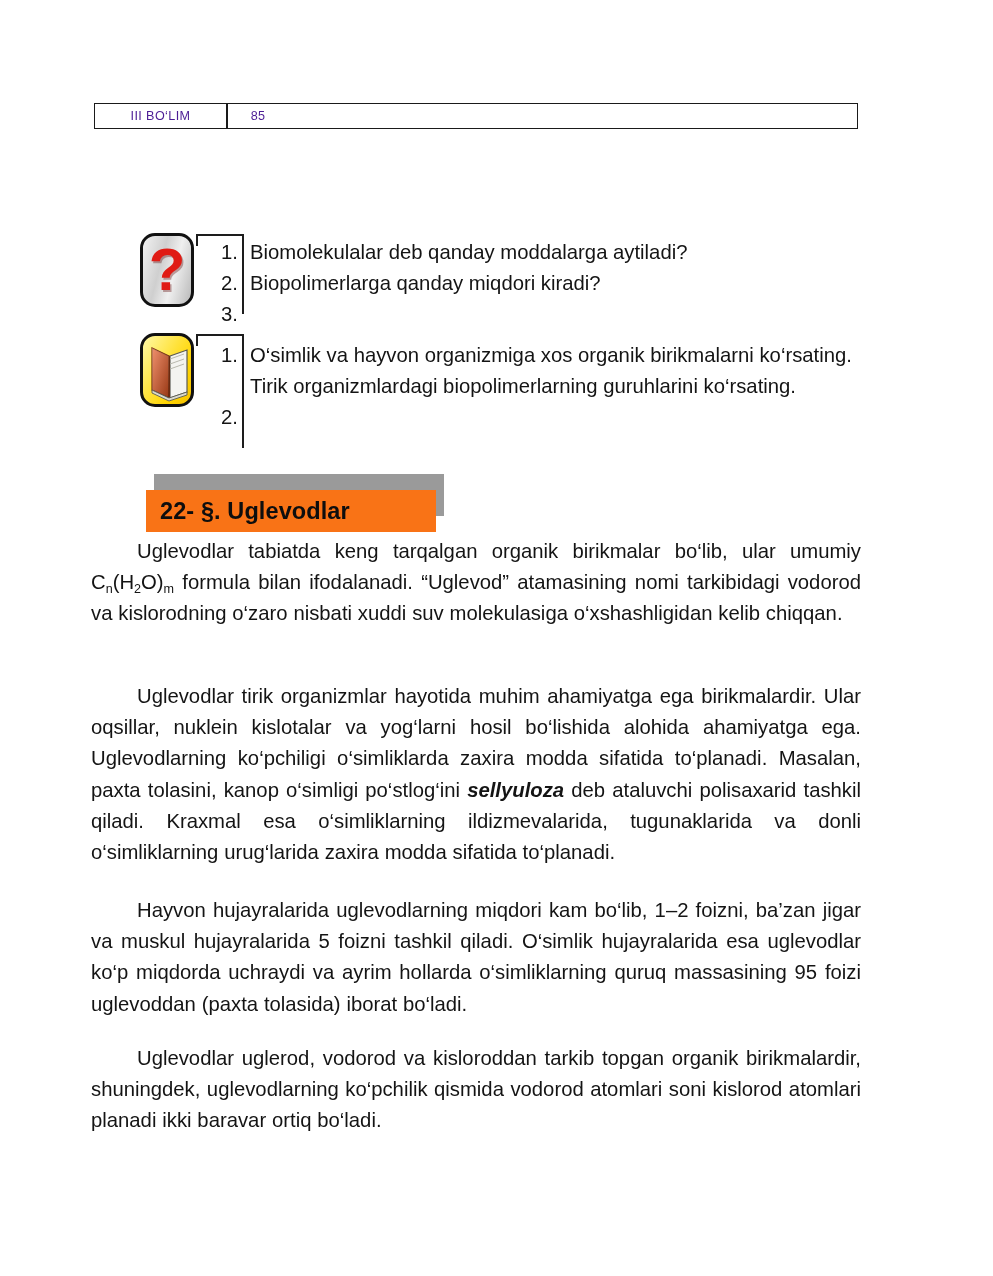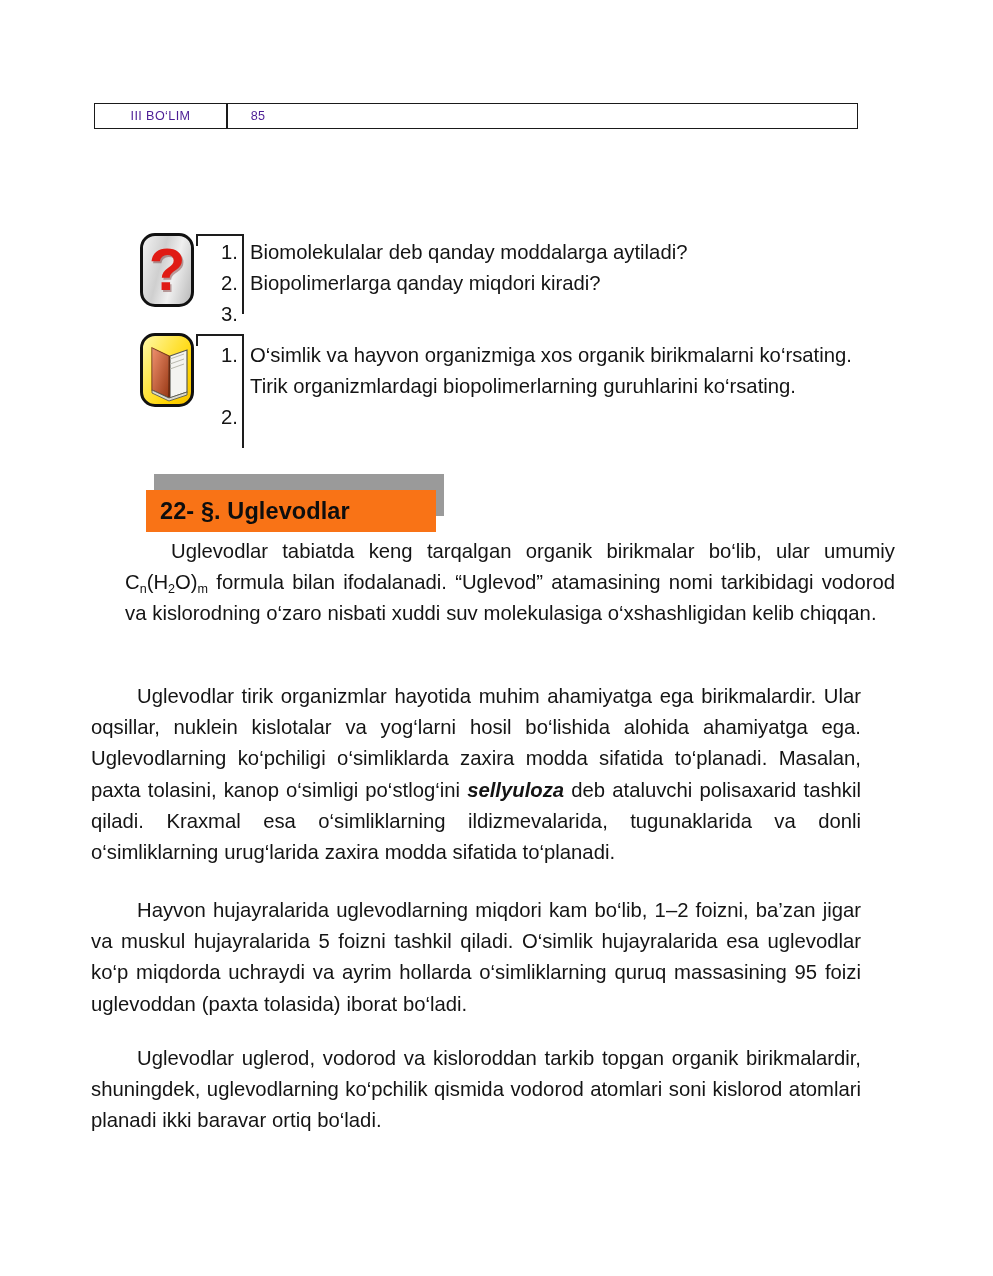--- a/index.html
+++ b/index.html
@@ -65,21 +65,21 @@
     width: 770px;
     font-size: 20.3px;
     line-height: 31.2px;
     text-align: justify;
     color: #141414;
     word-spacing: 0.2px;
   }
   .body-text.indent { text-indent: 46px; }
 
   .para-intro { top: 155px; }
-  .para-1 { top: 536px; margin-left: 34px; }
+  .para-1 { top: 536px; }
   .para-2 { top: 653px; margin-top: 28px; }
   .para-3 { top: 895px; }
   .para-4 { top: 1043px; }
 
   sub {
     font-size: 0.62em;
     vertical-align: -0.28em;
     line-height: 0;
   }
   .bi { font-weight: bold; font-style: italic; }

